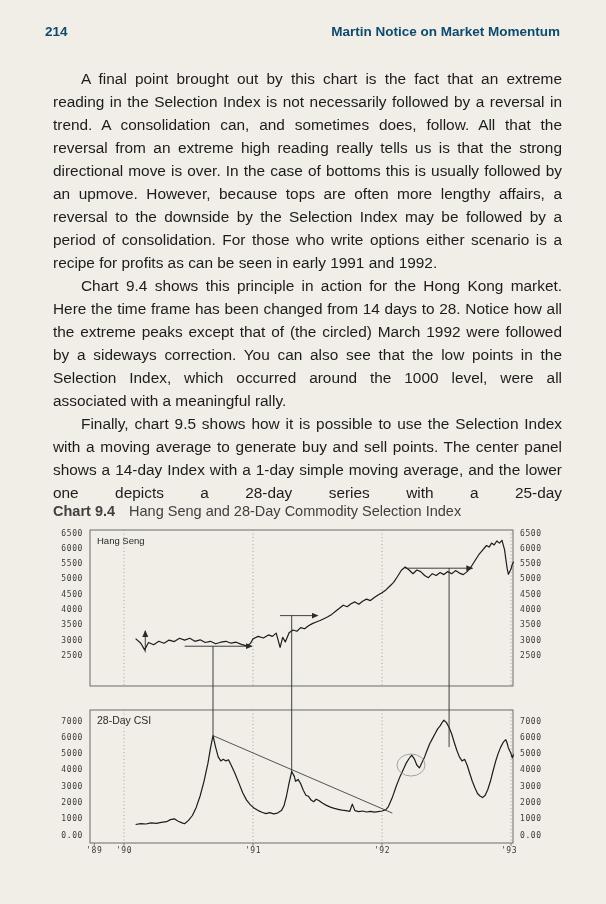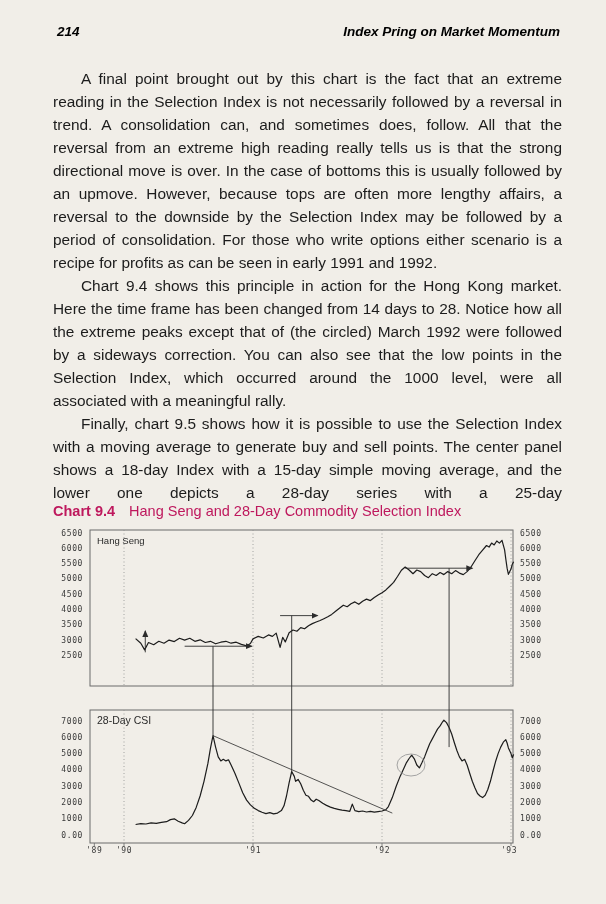--- a/index.html
+++ b/index.html
@@ -5,59 +5,59 @@
   html,body{margin:0;padding:0;}
   .page{
     position:relative;
     width:606px;height:904px;
     background:#f1eee8;
     font-family:"Liberation Sans",sans-serif;
     color:#1b1b1b;
     overflow:hidden;
   }
   .runhead{
-    position:absolute;top:24px;left:57px;right:46px;
+    position:absolute;top:24px;left:45px;right:46px;
     display:flex;justify-content:space-between;
-    font-size:13.5px;font-weight:bold;color:#000000;font-style:italic;
+    font-size:13.5px;font-weight:bold;color:#0c4a6e;
   }
   .bodytext{
     position:absolute;top:67px;left:53px;width:509px;
   }
   .bodytext p{
     margin:0;
     font-size:15.4px;line-height:23px;
     text-align:justify;
     text-indent:28px;
     color:#1c1c1c;
   }
   .bodytext p.justify-last{ text-align-last:justify; }
   .caption{
     position:absolute;top:503px;left:53px;width:509px;
-    font-size:14.5px;color:#be185d;
+    font-size:14.5px;color:#404040;
   }
   .caption .cap-label{font-weight:bold;margin-right:14px;}
   .chart-svg{
     position:absolute;top:0;left:0;
     pointer-events:none;
   }
 </style>
 </head>
 <body>
 
 <div class="page">
 
   <div class="runhead">
     <span>214</span>
-    <span>Index Pring on Market Momentum</span>
+    <span>Martin Notice on Market Momentum</span>
   </div>
 
   <div class="bodytext">
     <p>A final point brought out by this chart is the fact that an extreme reading in the Selection Index is not necessarily followed by a reversal in trend. A consolidation can, and sometimes does, follow. All that the reversal from an extreme high reading really tells us is that the strong directional move is over. In the case of bottoms this is usually followed by an upmove. However, because tops are often more lengthy affairs, a reversal to the downside by the Selection Index may be followed by a period of consolidation. For those who write options either scenario is a recipe for profits as can be seen in early 1991 and 1992.</p>
     <p>Chart 9.4 shows this principle in action for the Hong Kong market. Here the time frame has been changed from 14 days to 28. Notice how all the extreme peaks except that of (the circled) March 1992 were followed by a sideways correction. You can also see that the low points in the Selection Index, which occurred around the 1000 level, were all associated with a meaningful rally.</p>
-    <p class="justify-last">Finally, chart 9.5 shows how it is possible to use the Selection Index with a moving average to generate buy and sell points. The center panel shows a 18-day Index with a 15-day simple moving average, and the lower one depicts a 28-day series with a 25-day</p>
+    <p class="justify-last">Finally, chart 9.5 shows how it is possible to use the Selection Index with a moving average to generate buy and sell points. The center panel shows a 14-day Index with a 1-day simple moving average, and the lower one depicts a 28-day series with a 25-day</p>
   </div>
 
   <div class="caption">
     <span class="cap-label">Chart 9.4</span><span>Hang Seng and 28-Day Commodity Selection Index</span>
   </div>
 
   <svg id="chart-svg" class="chart-svg" width="606" height="904" viewBox="0 0 606 904">
     <defs>
       <marker id="arrR" markerWidth="8" markerHeight="8" refX="6" refY="3" orient="auto" markerUnits="userSpaceOnUse">
         <path d="M0,0 L7,3 L0,6 z" fill="#2b2b2b"></path>

